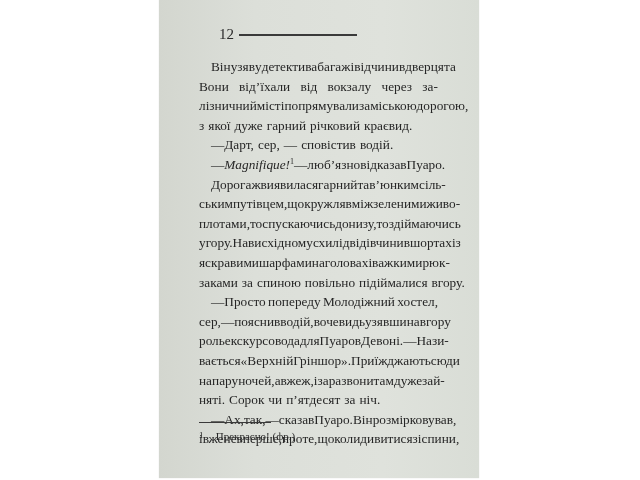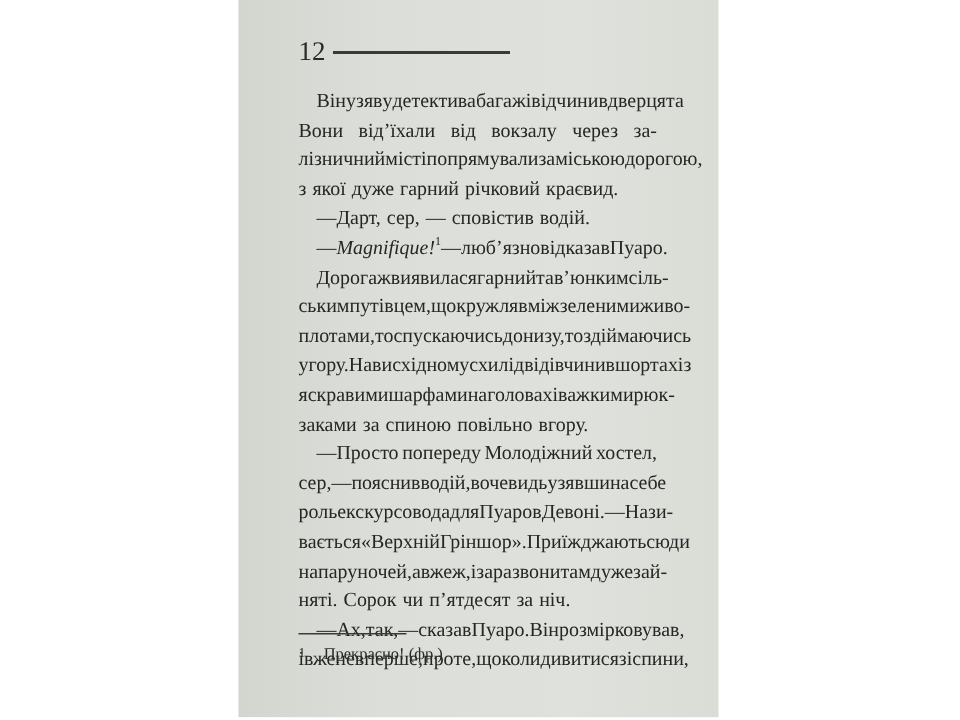--- a/index.html
+++ b/index.html
@@ -11,21 +11,21 @@
     .page {
       position: absolute; left: 159px; top: 0; width: 320px; height: 478px;
       background: linear-gradient(90deg, #d3d6cf 0%, #dcdfd9 30%, #dfe2dc 70%, #d9ddd6 100%);
       box-shadow: 0 0 1px rgba(0,0,0,0.15);
     }
     .header {
       position: absolute; left: 40px; top: 27px; height: 14px;
       display: flex; align-items: center;
     }
     .page-number {
-      font-size: 18px; color: #2a2a2a; line-height: 14px;
+      font-size: 15px; color: #2a2a2a; line-height: 14px; margin-left: 20px;
     }
     .header-rule {
       width: 118px; height: 2px; background: #3a3a3a; margin-left: 5px; margin-top: 2px;
     }
     .body-text {
       position: absolute; left: 40px; top: 57px; width: 239px;
       font-size: 13.3px; line-height: 19.6px; color: #262626;
     }
     .line { white-space: nowrap; display: flex; justify-content: space-between; }
     .line.last { justify-content: flex-start; }
@@ -145,37 +145,38 @@
         <span class="w">головах</span>
         <span class="w">і</span>
         <span class="w">важкими</span>
         <span class="w">рюк-</span>
       </div>
       <div class="line last">
         <span class="w">заками</span>
         <span class="w">за</span>
         <span class="w">спиною</span>
         <span class="w">повільно</span>
+        <span class="w">підіймалися</span>
         <span class="w">вгору.</span>
       </div>
       <div class="line indent">
         <span class="w">—Просто</span>
         <span class="w">попереду</span>
         <span class="w">Молодіжний</span>
         <span class="w">хостел,</span>
       </div>
       <div class="line">
         <span class="w">сер,</span>
         <span class="w">—</span>
         <span class="w">пояснив</span>
         <span class="w">водій,</span>
         <span class="w">вочевидь</span>
         <span class="w">узявши</span>
         <span class="w">на</span>
-        <span class="w">себе</span>
+        <span class="w">вгору</span>
       </div>
       <div class="line">
         <span class="w">роль</span>
         <span class="w">екскурсовода</span>
         <span class="w">для</span>
         <span class="w">Пуаро</span>
         <span class="w">в</span>
         <span class="w">Девоні.</span>
         <span class="w">—</span>
         <span class="w">Нази-</span>

